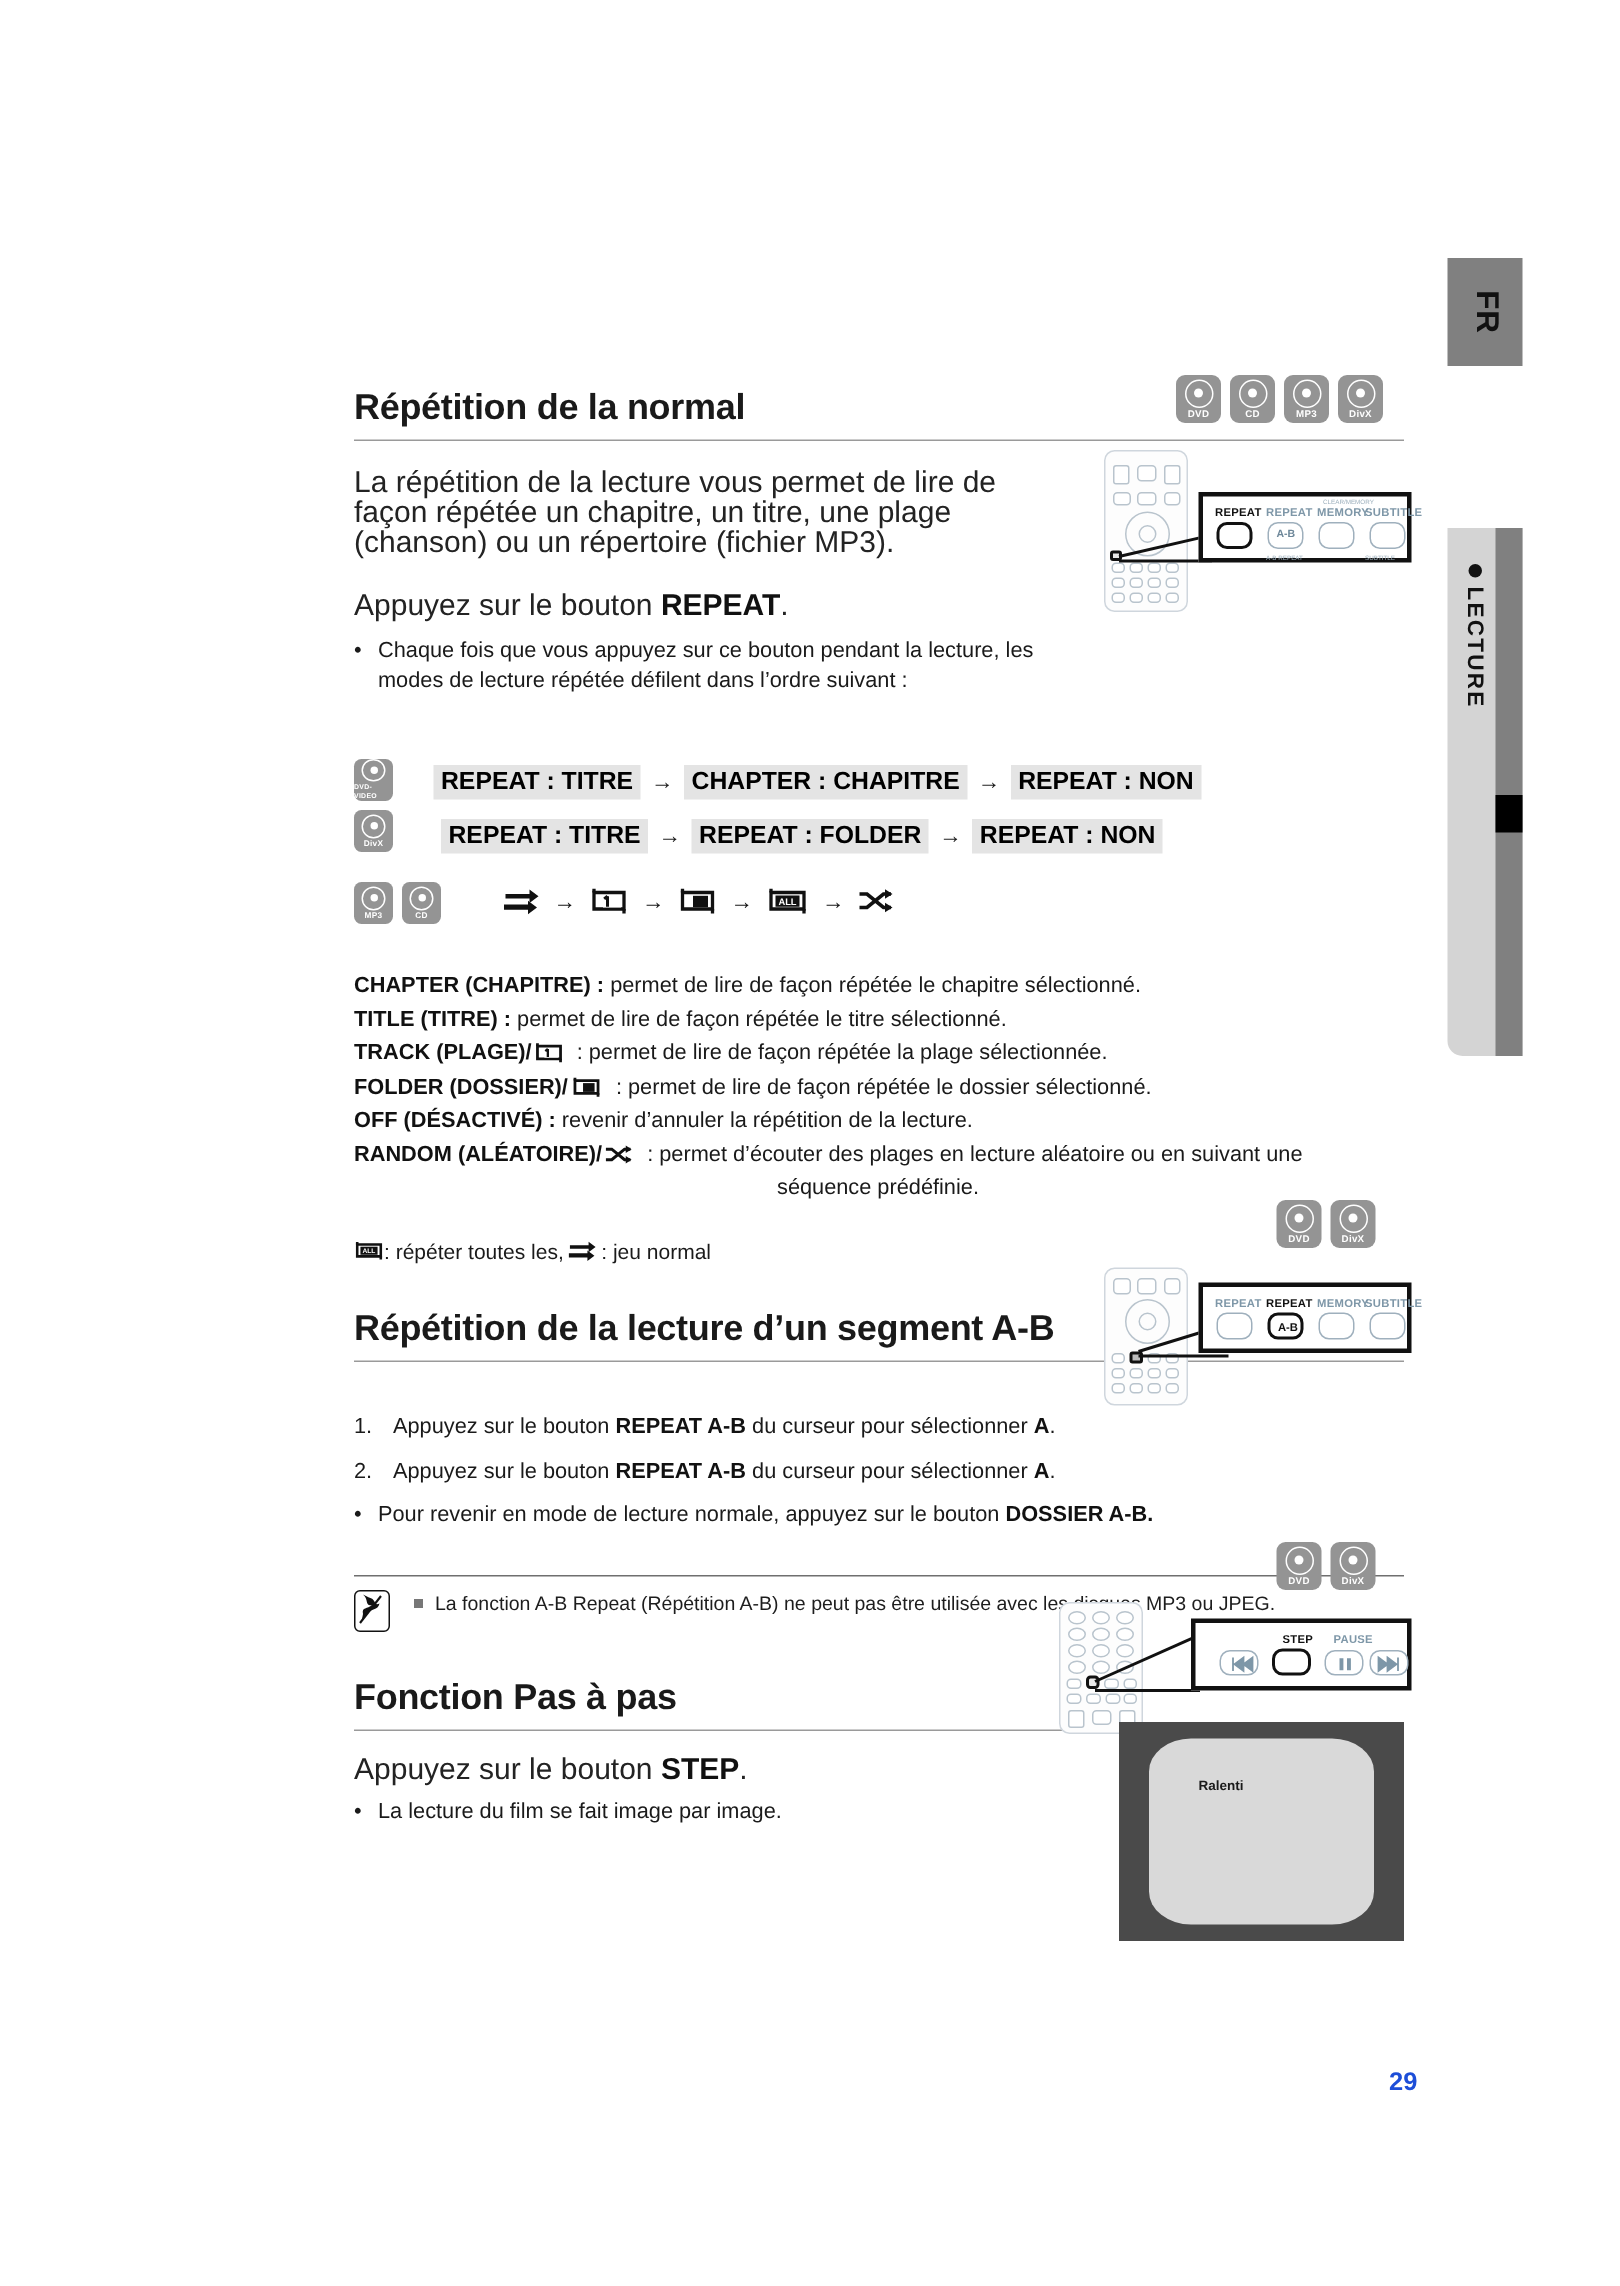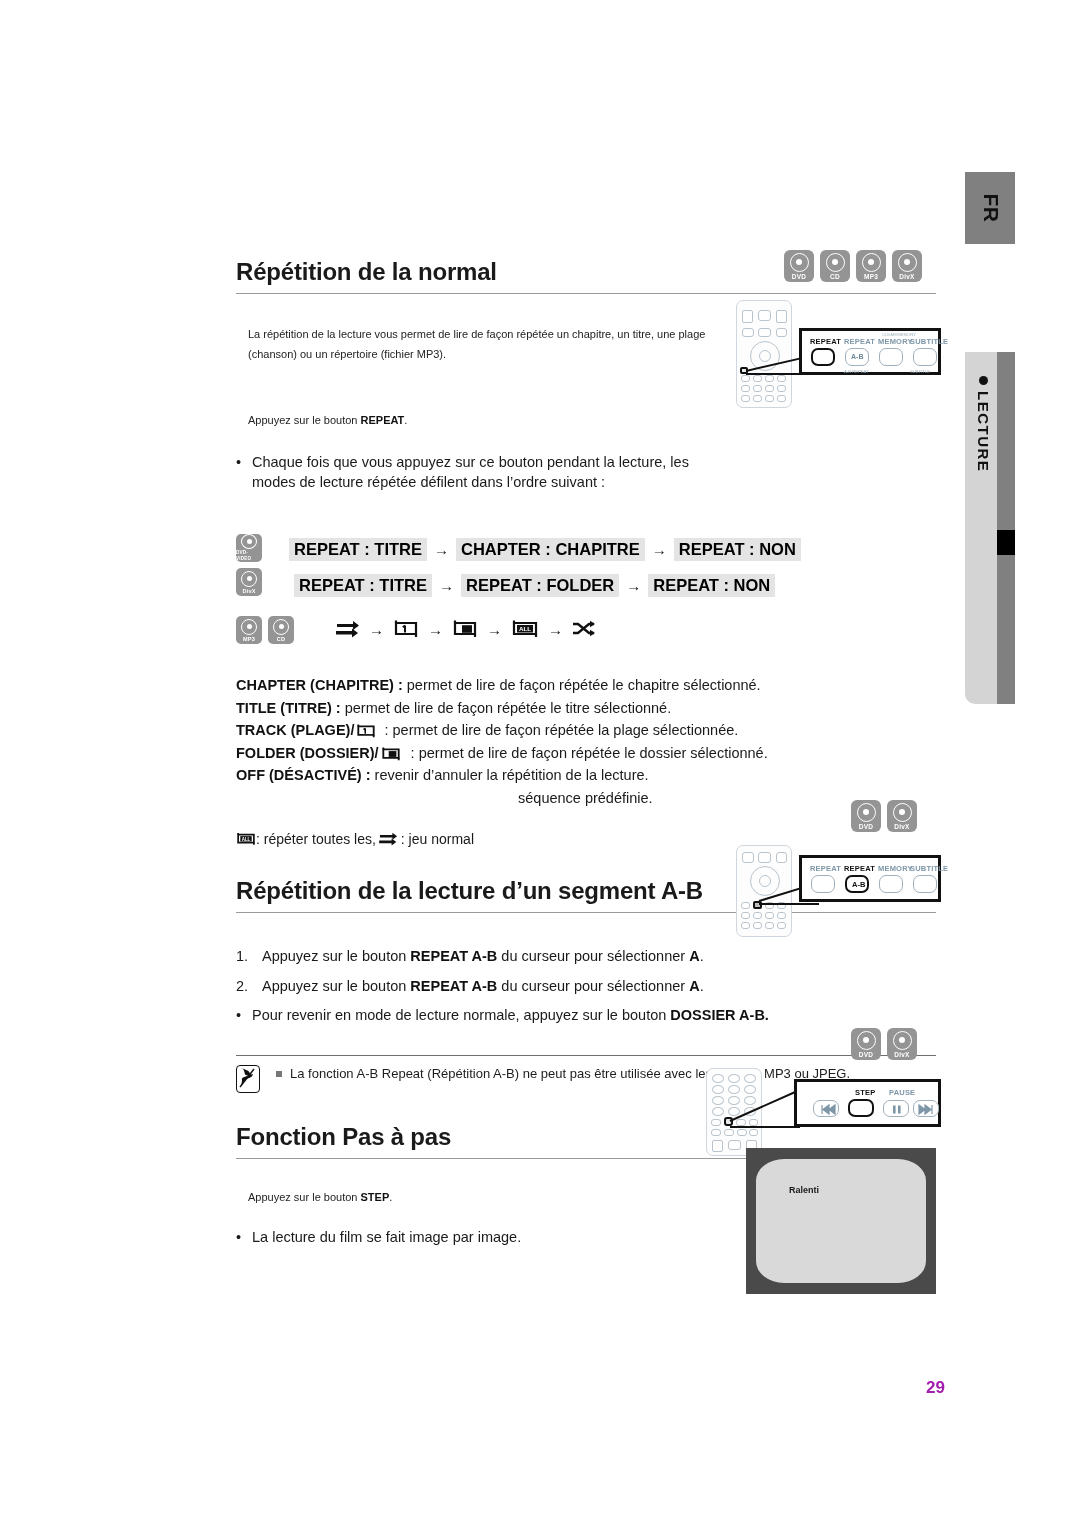--- a/index.html
+++ b/index.html
@@ -56,21 +56,21 @@
 
   
   .content{ position:absolute; left:236px; top:0; width:700px; }
 
   h2.sec-title{
     font-size:24px; font-weight:bold; color:#1a1a1a;
     margin:0; padding:0 0 7px 0; letter-spacing:-0.2px;
   }
   .rule{ border-bottom:1.5px solid #9a9a9a; width:700px; }
 
-  p.body{ font-size:11px; line-height:20px; margin:12px; color:#232323; }
+  p.body{ font-size:20px; line-height:20px; margin:0; color:#232323; }
   .gap8{height:8px;} .gap10{height:10px;} .gap12{height:12px;}
   .gap14{height:14px;} .gap16{height:16px;} .gap18{height:18px;}
   .gap22{height:22px;} .gap30{height:30px;}
   .gap40{height:40px;}
 
   .bullet-row{ display:flex; font-size:14.5px; line-height:20px; }
   .bullet-row .b{ width:16px; flex:0 0 16px; }
   .num-row{ display:flex; font-size:14.5px; line-height:22px; }
   .num-row .n{ width:26px; flex:0 0 26px; }
 
@@ -153,36 +153,36 @@
   .callout .clab.on{ color:#111; }
   .callout .csub{
     position:absolute; font-size:4.2px; color:#9db0bd; white-space:nowrap;
   }
   .leader{ position:absolute; background:#111; }
 
   
   .tv{
     position:absolute;
     background:#4a4a4a;
-    padding:11px 10px;
+    padding:11px 20px;
   }
   .tv .screen{
     width:100%;height:100%;
     background:#d9d9d9;
     border-radius:28px/22px;
     position:relative;
   }
   .tv .ostext{
     position:absolute; left:33px; top:26px;
     font-size:9px; font-weight:bold; color:#1a1a1a;
   }
 
   .pageno{
     position:absolute; right:135px; top:1378px;
-    font-size:17px; font-weight:bold; color:#a21caf;
+    font-size:17px; font-weight:bold; color:#1d4ed8;
   }
 </style>
 </head>
 <body>
 
 <div class="page">
 
   <div class="fr-tab">
     <span>FR</span>
   </div>
@@ -400,20 +400,28 @@
       </div>
       <div class="d">
         <b>FOLDER (DOSSIER)/</b><svg class="gly" width="20" height="14" viewBox="0 0 26 18" style="margin:0 6px 0 2px">
           <path d="M3 3 H23 V14 H3 Z" fill="none" stroke="#111" stroke-width="2.4"></path>
           <path d="M3 3 L3 0.5 M23 14 L23 17" stroke="#111" stroke-width="2.4"></path>
           <rect x="10" y="5.2" width="10" height="7.6" fill="#111"></rect>
         </svg><span> : permet de lire de façon répétée le dossier sélectionné.</span>
       </div>
       <div class="d">
         <b>OFF (DÉSACTIVÉ) :</b><span>  revenir d’annuler la répétition de la lecture.</span>
+      </div>
+      <div class="d">
+        <b>RANDOM (ALÉATOIRE)/</b><svg class="gly" width="19" height="14" viewBox="0 0 24 18" style="margin:0 5px 0 2px">
+          <path d="M1 4 H6 L17 13 H22" stroke="#111" stroke-width="2.6" fill="none"></path>
+          <path d="M1 13 H6 L17 4 H22" stroke="#111" stroke-width="2.6" fill="none"></path>
+          <path d="M18 0.8 L23 4 L18 7.2 Z" fill="#111"></path>
+          <path d="M18 9.8 L23 13 L18 16.2 Z" fill="#111"></path>
+        </svg><span> : permet d’écouter des plages en lecture aléatoire ou en suivant une</span>
       </div>
       <div class="ind">séquence prédéfinie.</div>
     </div>
 
     <div class="gap22"></div>
 
     <div style="display:flex;align-items:center;font-size:14px;">
       <svg class="gly" width="20" height="14" viewBox="0 0 28 18">
         <path d="M3 3 H25 V14 H3 Z" fill="none" stroke="#111" stroke-width="2.4"></path>
         <path d="M3 3 L3 0.5 M25 14 L25 17" stroke="#111" stroke-width="2.4"></path>

